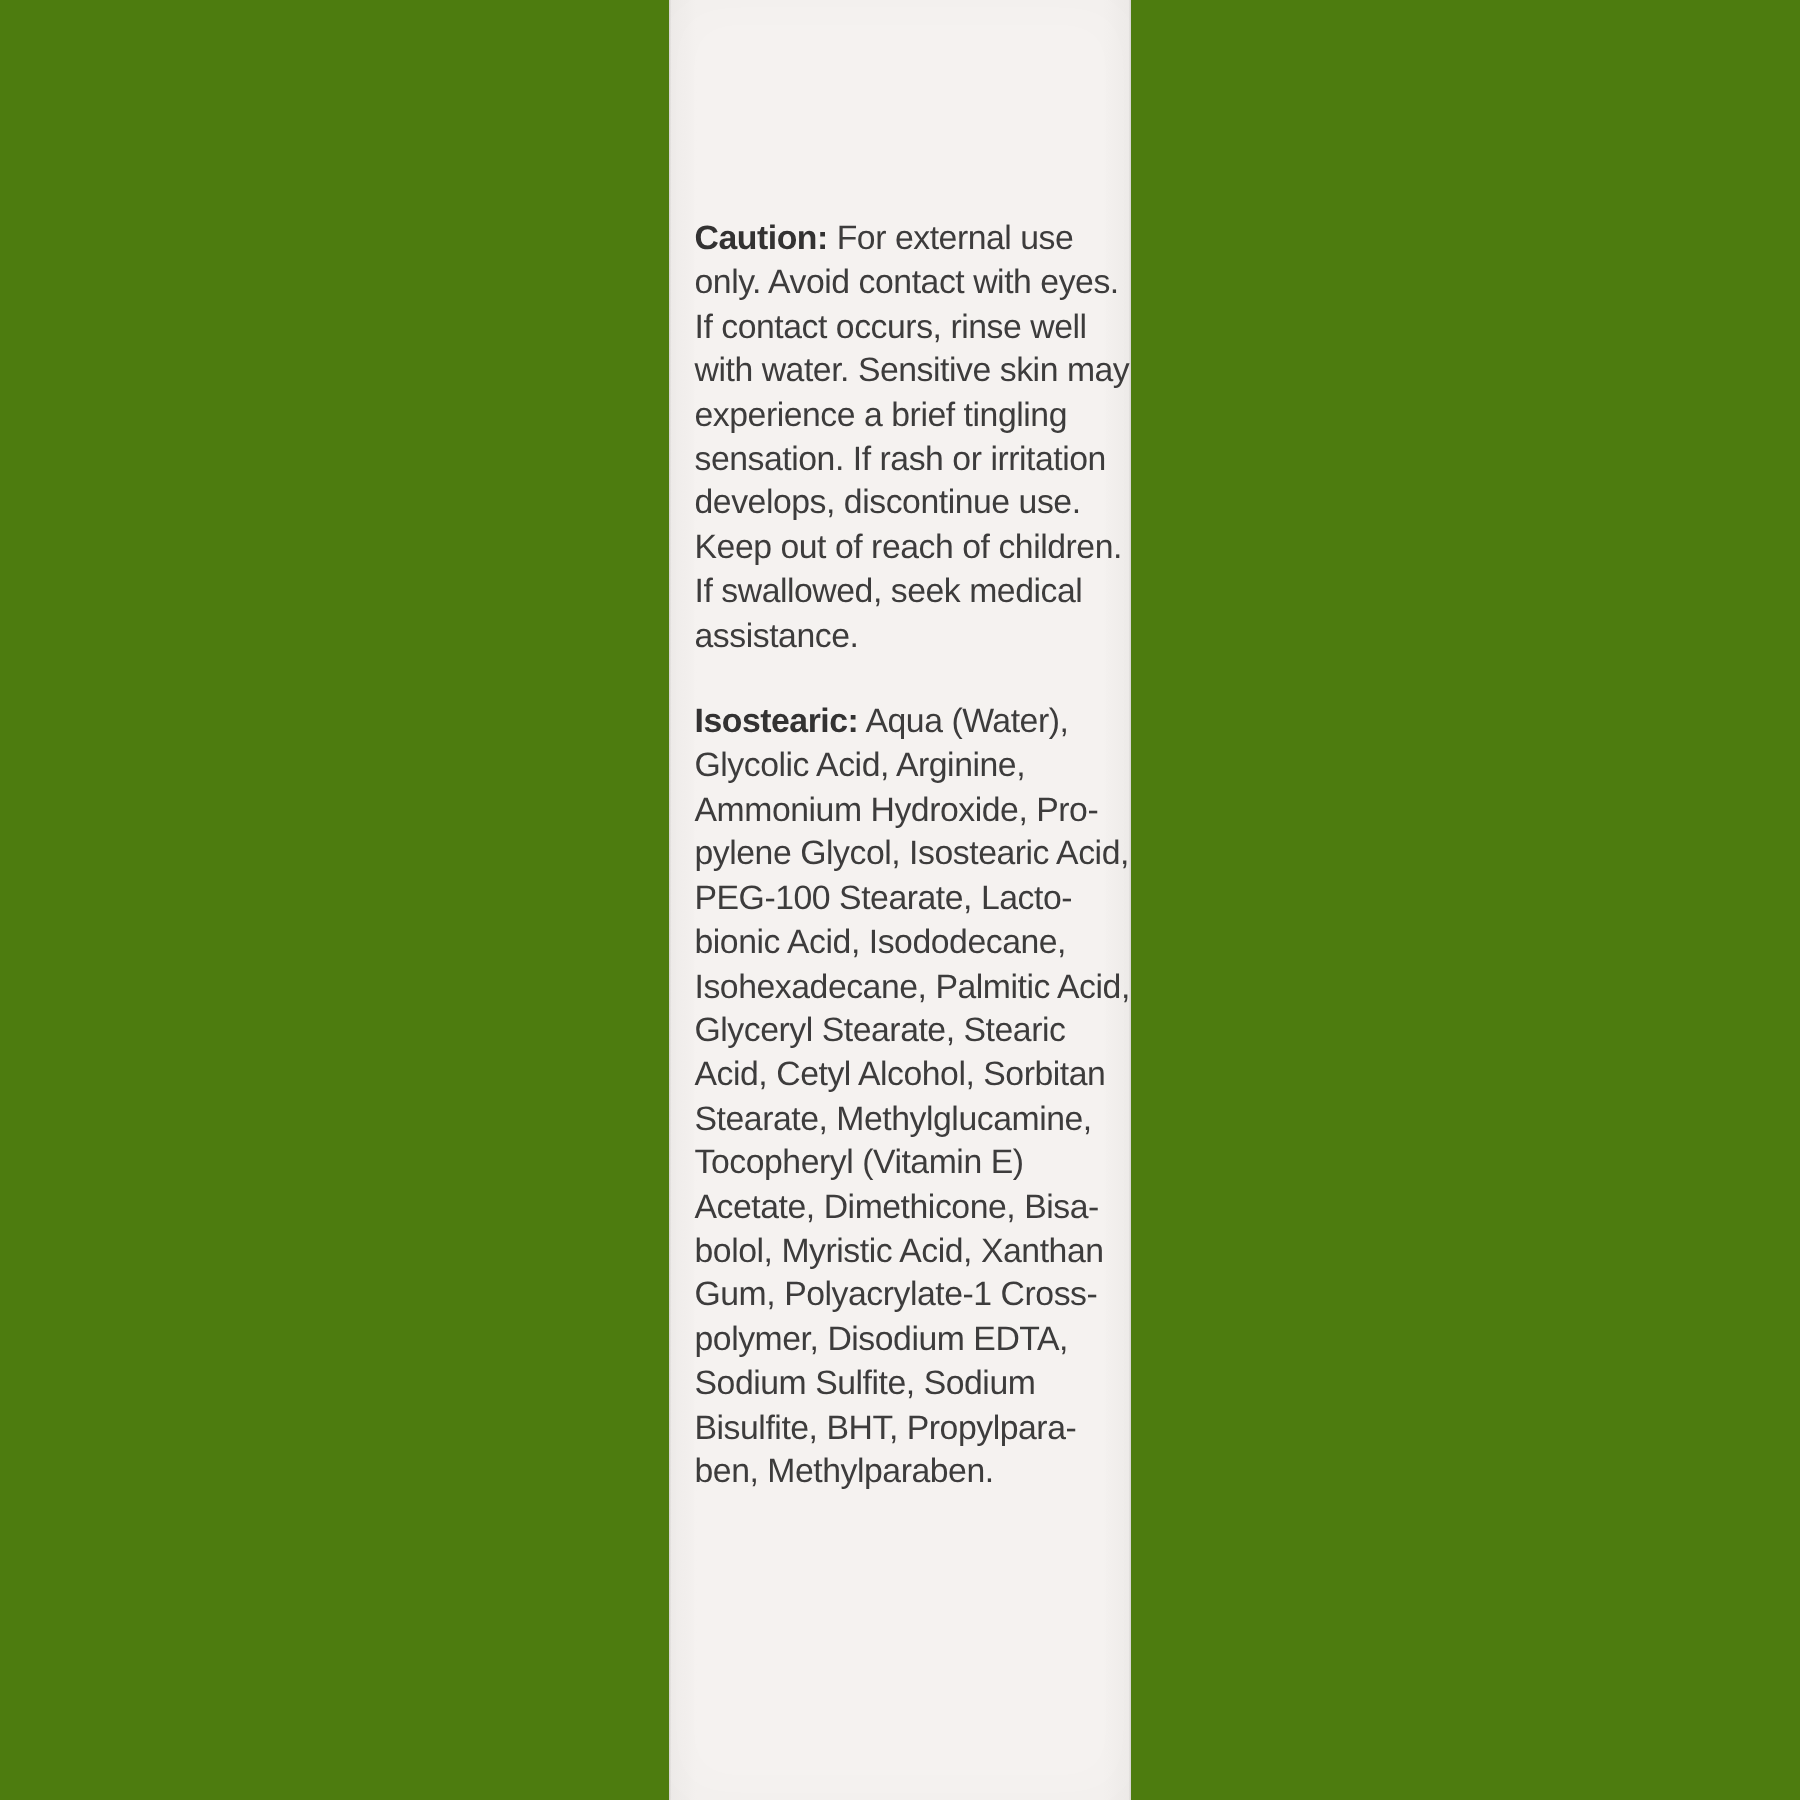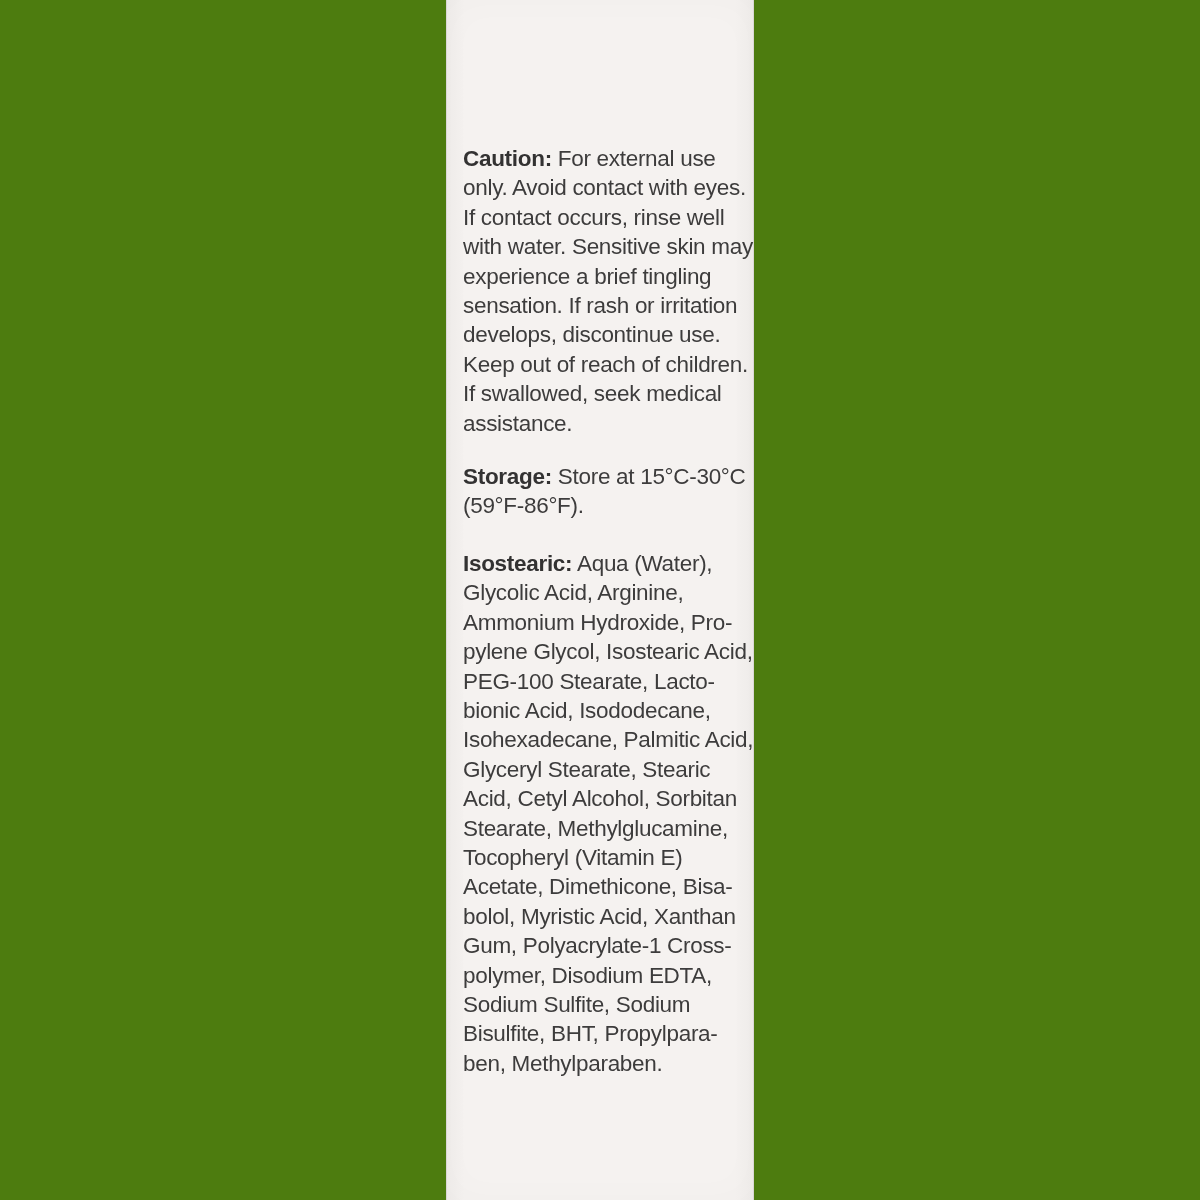--- a/index.html
+++ b/index.html
@@ -67,22 +67,20 @@
       <p class="sec sec-caution"><span class="lbl">Caution:</span><span class="body"> For external use
 only. Avoid contact with eyes.
 If contact occurs, rinse well
 with water. Sensitive skin may
 experience a brief tingling
 sensation. If rash or irritation
 develops, discontinue use.
 Keep out of reach of children.
 If swallowed, seek medical
 assistance.</span></p>
-      <p class="sec sec-storage"><span class="lbl">Storage:</span><span class="body"> Store at 15°C-30°C
-(59°F-86°F).</span></p>
       <p class="sec sec-ingredients"><span class="lbl">Isostearic:</span><span class="body"> Aqua (Water),
 Glycolic Acid, Arginine,
 Ammonium Hydroxide, Pro-
 pylene Glycol, Isostearic Acid,
 PEG-100 Stearate, Lacto-
 bionic Acid, Isododecane,
 Isohexadecane, Palmitic Acid,
 Glyceryl Stearate, Stearic
 Acid, Cetyl Alcohol, Sorbitan
 Stearate, Methylglucamine,

